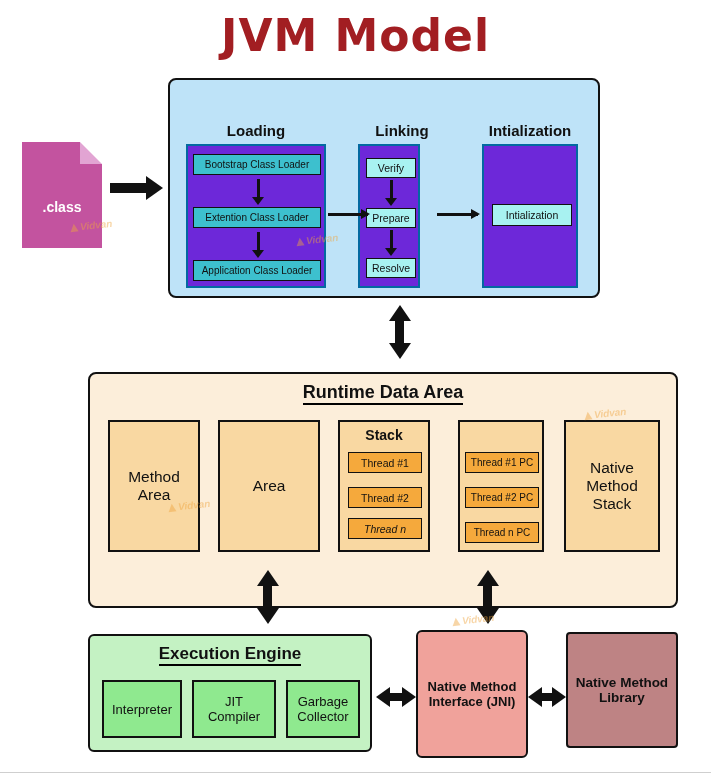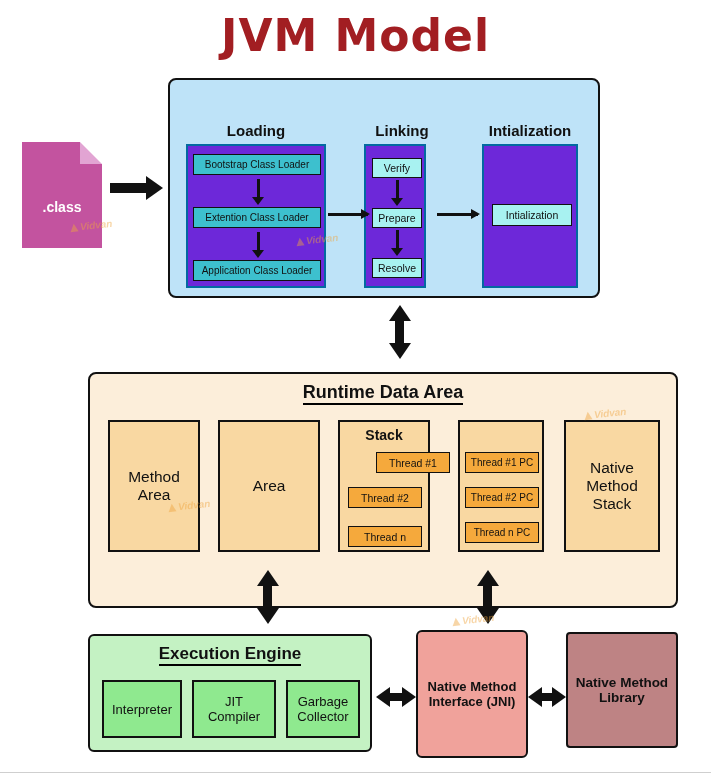--- a/index.html
+++ b/index.html
@@ -36,21 +36,21 @@
   
   .panel { position:absolute; border:2px solid #111; border-radius:8px; }
   .panel-title { position:absolute; left:0; width:100%; text-align:center; font-weight:bold; }
 
   .cls { left:168px; top:78px; width:432px; height:220px; background:#BEE3F8; }
   .cls-title { top:10px; font-size:17px; }
   .col-heading { position:absolute; top:42px; text-align:center; font-weight:bold; font-size:15px; }
 
   .teal { position:absolute; top:64px; height:144px; background:#6d28d9; border:2px solid #0369a1; }
   .loading-panel { left:16px; width:140px; }
-  .linking-panel { left:194px; width:62px; }
+  .linking-panel { left:188px; width:62px; }
   .init-panel { left:312px; width:96px; }
 
   .loader-item {
     position:absolute; left:5px; width:128px; height:21px; background:#3DC0CE;
     border:1.5px solid #111; display:flex; align-items:center; justify-content:center;
     font-size:10px; white-space:nowrap;
   }
   .link-item {
     position:absolute; left:6px; width:50px; height:20px; background:#A8F2F1;
     border:1.5px solid #111; display:flex; align-items:center; justify-content:center;
@@ -200,23 +200,23 @@
   <div class="panel rda">
     <div class="panel-title rda-title">
       <span class="underlined">Runtime Data Area</span>
     </div>
 
     <div class="rda-box rda-label-box" style="left:18px; width:92px;">Method Area</div>
     <div class="rda-box rda-label-box" style="left:128px; width:102px;">Area</div>
 
     <div class="rda-box" style="left:248px; width:92px;">
       <div class="stack-heading">Stack</div>
-      <div class="thread-box stack-thread" style="top:30px;margin-left:28px;">Thread #1</div>
+      <div class="thread-box stack-thread" style="top:30px;">Thread #1</div>
       <div class="thread-box stack-thread" style="top:65px;">Thread #2</div>
-      <div class="thread-box stack-thread" style="top:104px;">Thread n</div>
+      <div class="thread-box stack-thread" style="top:96px;font-style:italic;">Thread n</div>
     </div>
 
     <div class="rda-box" style="left:368px; width:86px;">
       <div class="thread-box pc-thread" style="top:30px;">Thread #1 PC</div>
       <div class="thread-box pc-thread" style="top:65px;">Thread #2 PC</div>
       <div class="thread-box pc-thread" style="top:100px;">Thread n PC</div>
     </div>
 
     <div class="rda-box rda-label-box" style="left:474px; width:96px;">Native Method Stack</div>
   </div>

